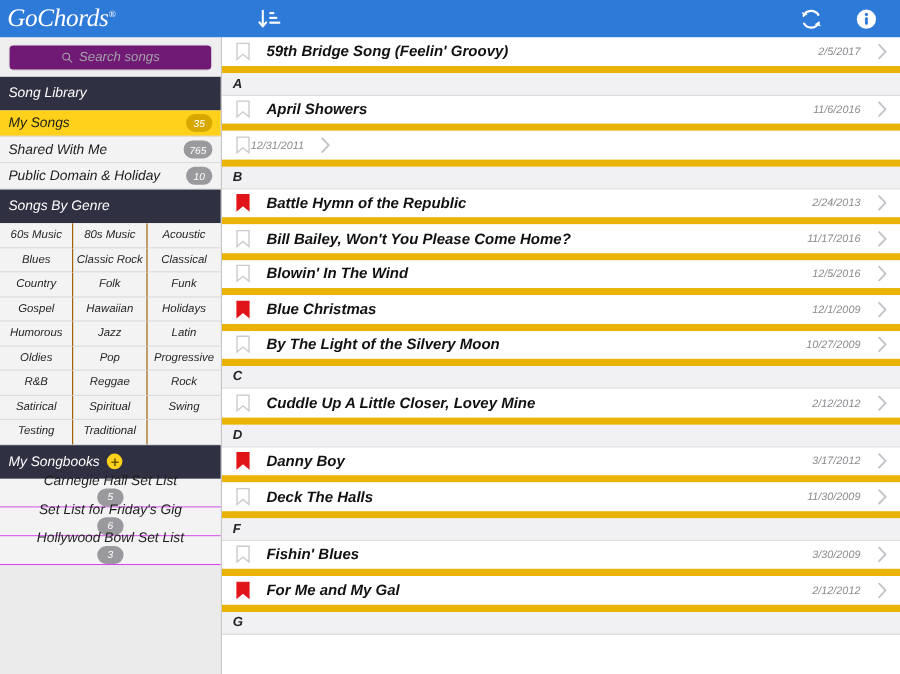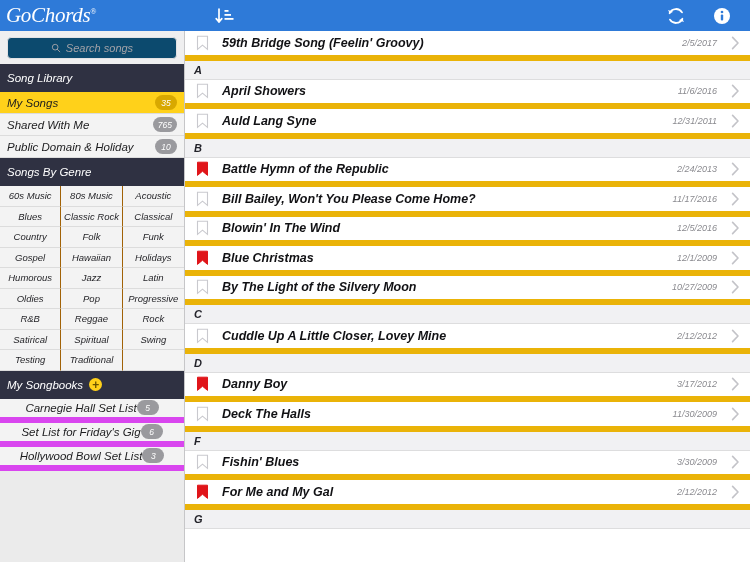--- a/index.html
+++ b/index.html
@@ -49,21 +49,21 @@
     overflow: hidden;
   }
   .search-wrap {
     height: 33px; flex: 0 0 33px;
     background: #EFEFF0;
     display: flex; align-items: center; justify-content: center;
     padding: 0 7px;
   }
   .search-box {
     width: 100%; height: 22px;
-    background: #0c4a6e;
+    background: #701a75;
     border-radius: 4px;
     display: flex; align-items: center; justify-content: center;
     gap: 5px;
     border: 1px solid #E2E2E4;
   }
   .search-box .mag { width: 10px; height: 10px; display: block; }
   .search-ph { color: #A3A3A8; font-size: 11px; }
 
   .sec-header {
     background: #2F3142;
@@ -113,27 +113,28 @@
     border-right: 1px solid #a16207;
     border-bottom: 1px solid #DCDCDC;
     cursor: pointer;
     white-space: nowrap;
   }
   .genre-cell:nth-child(3n) { border-right: none; }
   .genre-cell.empty { cursor: default; }
 
   .sb-row {
     height: 24px;
-    display: flex; align-items: center; justify-content: center;
+    display: flex; align-items: center; justify-content: flex-end;
     padding: 0 7px;
     font-size: 11.5px;
     background: #F3F3F3;
-    border-bottom: 6px solid #d946ef;
+    border-bottom: 1px solid #d946ef;
     cursor: pointer;
     color: #1c1c1e;
+    flex-direction: column;
   }
   .sidebar-filler { flex: 1; background: #EBEBEB; }
 
   
   .songlist { flex: 1; background: #ffffff; overflow: hidden; }
   .alpha-header {
     height: 19px;
     background: #F1F1F3;
     border-bottom: 1px solid #DDDDDE;
     display: flex; align-items: center;
@@ -299,21 +300,20 @@
           <div class="song-title">April Showers</div>
           <div class="song-date">11/6/2016</div>
           <svg viewBox="0 0 9 14" class="chev">
             <path d="M1.6 1.4 L7 7 L1.6 12.6" stroke="#C3C3C8" stroke-width="1.6" fill="none" stroke-linecap="round" stroke-linejoin="round"></path>
           </svg>
         </div>
         <div class="song-row">
           <svg viewBox="0 0 13 16" class="bm">
             <path d="M1.5 1.2 H11.5 V14.4 L6.5 10.2 L1.5 14.4 Z" fill="none" stroke="#C9C9CE" stroke-width="1.1"></path>
           </svg>
-          <div class="song-title">Auld Lang Syne</div>
           <div class="song-date">12/31/2011</div>
           <svg viewBox="0 0 9 14" class="chev">
             <path d="M1.6 1.4 L7 7 L1.6 12.6" stroke="#C3C3C8" stroke-width="1.6" fill="none" stroke-linecap="round" stroke-linejoin="round"></path>
           </svg>
         </div>
         <div class="alpha-header">
           <span>B</span>
         </div>
         <div class="song-row">
           <svg viewBox="0 0 13 16" class="bm">

